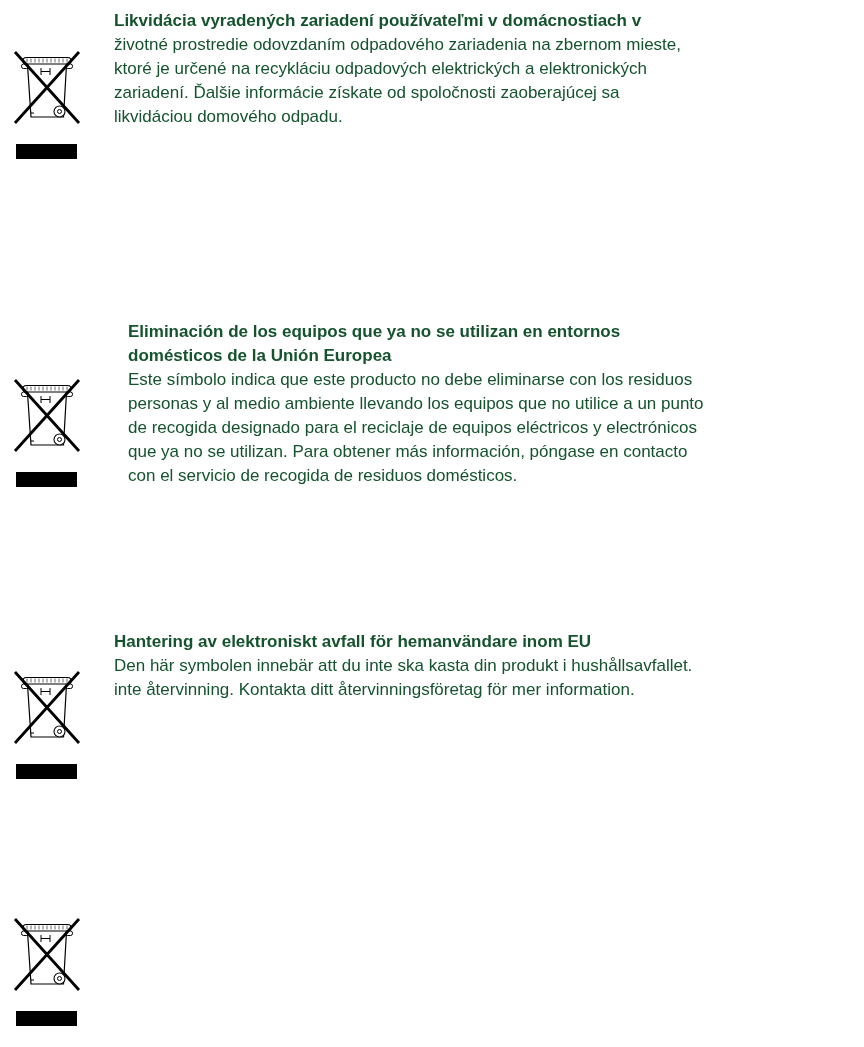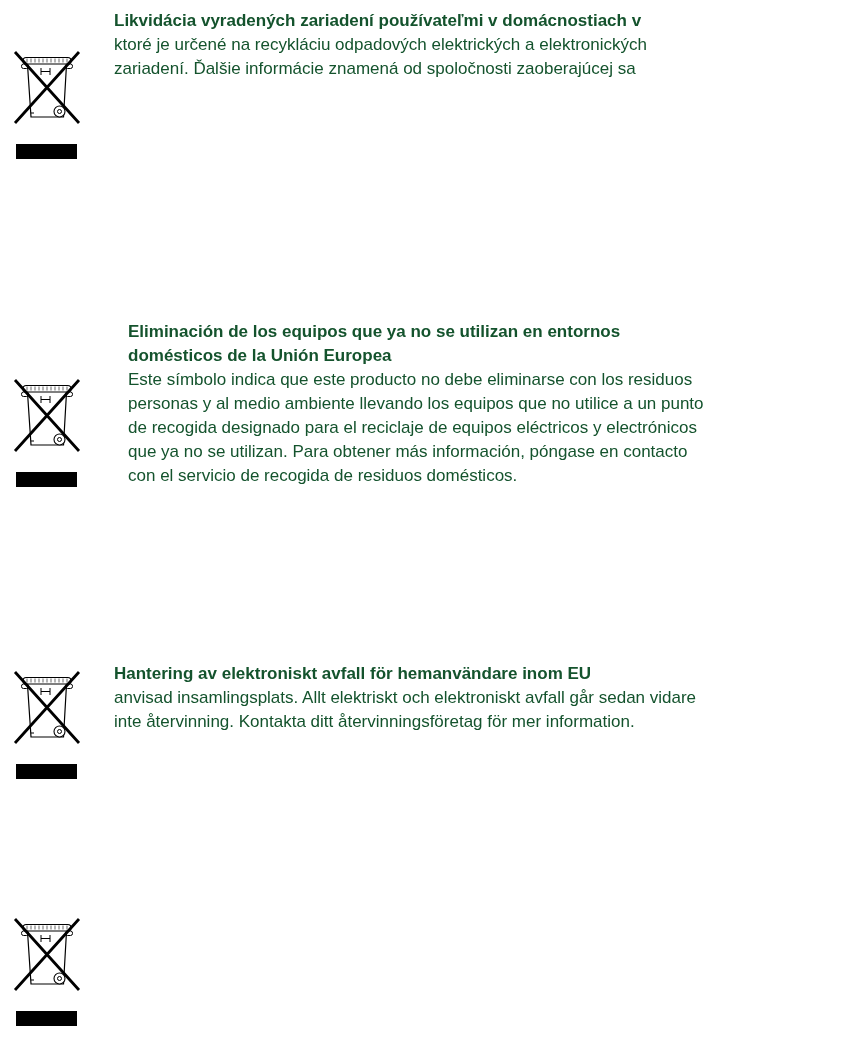--- a/index.html
+++ b/index.html
@@ -59,22 +59,24 @@
         <circle cx="46.5" cy="62.5" r="5.5" stroke-width="1.1" fill="#ffffff"></circle>
         <circle cx="46.5" cy="62.5" r="2" stroke-width="1"></circle>
         <path d="M2 3 L66 74 M66 3 L2 74" stroke-width="2.8"></path>
       </g>
     </svg>
     <div class="black-bar"></div>
   </div>
 
   <div class="text-block" style="top: 9px;">
     <div class="heading-line">Likvidácia vyradených zariadení používateľmi v domácnostiach v</div>
+    <div class="body-line">životné prostredie odovzdaním odpadového zariadenia na zbernom mieste,</div>
     <div class="body-line">ktoré je určené na recykláciu odpadových elektrických a elektronických</div>
-    <div class="body-line">zariadení. Ďalšie informácie znamená od spoločnosti zaoberajúcej sa</div>
+    <div class="body-line">zariadení. Ďalšie informácie získate od spoločnosti zaoberajúcej sa</div>
+    <div class="body-line">likvidáciou domového odpadu.</div>
   </div>
 
   <div class="icon-block" style="top: 377px;">
     <svg width="70" height="78" viewBox="0 0 70 78">
       <g fill="none" stroke="#000000">
         <rect x="10" y="8.5" width="48" height="6.5" rx="3.2" stroke-width="1.1"></rect>
         <path d="M14 9.5 v4 M18 9.5 v4 M22 9.5 v4 M26 9.5 v4 M30 9.5 v4 M34 9.5 v4 M38 9.5 v4 M42 9.5 v4 M46 9.5 v4 M50 9.5 v4 M54 9.5 v4" stroke-width="0.6"></path>
         <rect x="8.5" y="15" width="7" height="4.5" rx="2" stroke-width="1"></rect>
         <rect x="52.5" y="15" width="7" height="4.5" rx="2" stroke-width="1"></rect>
         <path d="M14.5 15.5 L18 68 L50.5 68 L53.5 15.5" stroke-width="1.2"></path>
@@ -107,23 +109,23 @@
         <path d="M14.5 15.5 L18 68 L50.5 68 L53.5 15.5" stroke-width="1.2"></path>
         <path d="M18 64 h3 M28 19 v7 M37 19 v7 M28 22.5 h9" stroke-width="1"></path>
         <circle cx="46.5" cy="62.5" r="5.5" stroke-width="1.1" fill="#ffffff"></circle>
         <circle cx="46.5" cy="62.5" r="2" stroke-width="1"></circle>
         <path d="M2 3 L66 74 M66 3 L2 74" stroke-width="2.8"></path>
       </g>
     </svg>
     <div class="black-bar"></div>
   </div>
 
-  <div class="text-block" style="top: 662px;">
+  <div class="text-block" style="top: 630px;">
     <div class="heading-line">Hantering av elektroniskt avfall för hemanvändare inom EU</div>
-    <div class="body-line">anvisad insamlingsplats. Allt elektriskt och elektroniskt avfall går sedan vidare</div>
+    <div class="body-line">Den här symbolen innebär att du inte ska kasta din produkt i hushållsavfallet.</div>
     <div class="body-line">inte återvinning. Kontakta ditt återvinningsföretag för mer information.</div>
   </div>
 
   <div class="icon-block" style="top: 916px;">
     <svg width="70" height="78" viewBox="0 0 70 78">
       <g fill="none" stroke="#000000">
         <rect x="10" y="8.5" width="48" height="6.5" rx="3.2" stroke-width="1.1"></rect>
         <path d="M14 9.5 v4 M18 9.5 v4 M22 9.5 v4 M26 9.5 v4 M30 9.5 v4 M34 9.5 v4 M38 9.5 v4 M42 9.5 v4 M46 9.5 v4 M50 9.5 v4 M54 9.5 v4" stroke-width="0.6"></path>
         <rect x="8.5" y="15" width="7" height="4.5" rx="2" stroke-width="1"></rect>
         <rect x="52.5" y="15" width="7" height="4.5" rx="2" stroke-width="1"></rect>

